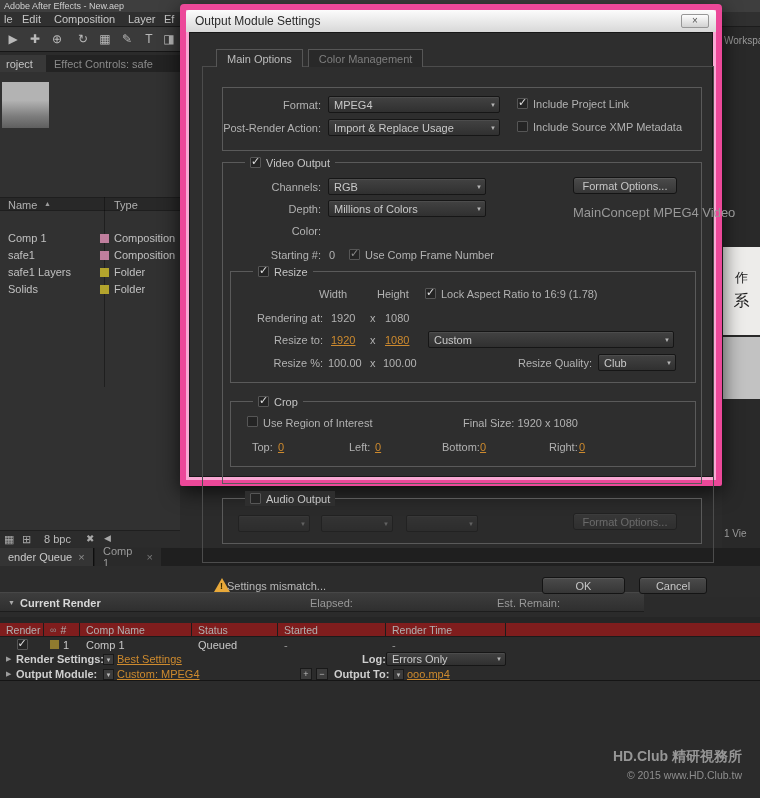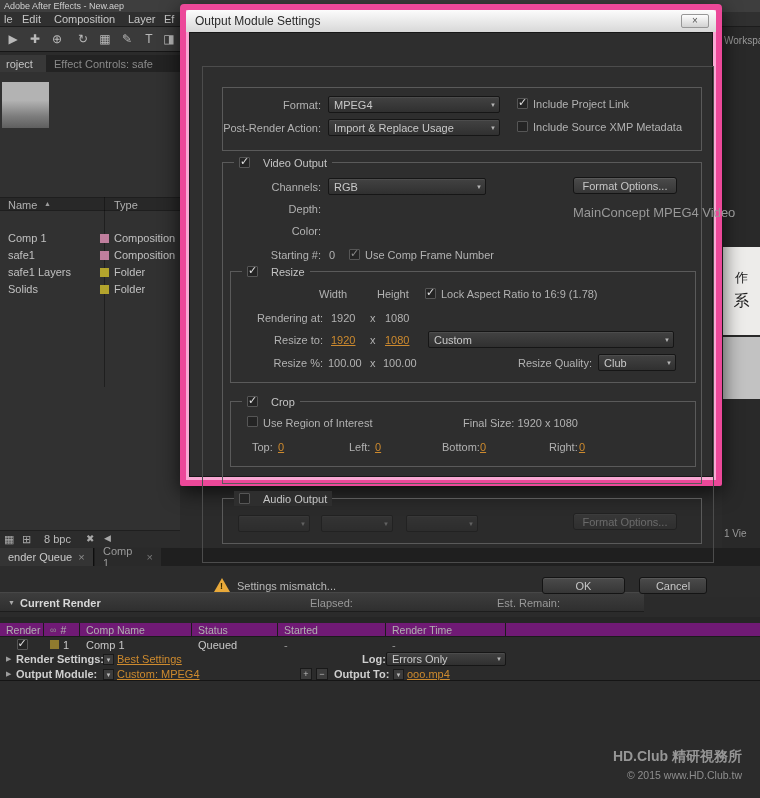--- a/index.html
+++ b/index.html
@@ -18,22 +18,22 @@
   .dd.disabled{opacity:.4}
   .btn{background:linear-gradient(#4b4b4b,#363636);border:1px solid #141414;border-radius:3px;color:#c6c6c6;
     display:flex;align-items:center;justify-content:center;box-shadow:inset 0 1px 0 rgba(255,255,255,.08);
     cursor:pointer;position:absolute;font-size:11px}
   .btn.disabled{opacity:.4}
   .cb{width:11px;height:11px;background:#242424;border:1px solid #565656;border-radius:1px;position:absolute;cursor:pointer}
   .cb.inl{position:relative;display:inline-block;vertical-align:-2px}
   .cb.on::after{content:"✓";position:absolute;left:0;top:-3px;font-size:11px;color:#e2e2e2}
   .cb.dim2.on::after{color:#8a8a8a}
   .gbox{border:1px solid #5a5a5a;position:absolute}
-  .gtitle{position:absolute;top:-8px;left:11px;background:#2e2e2e;padding:0 5px;height:15px;
-    display:flex;gap:13px;align-items:center;white-space:nowrap}
+  .gtitle{position:absolute;top:-8px;left:22px;background:#2e2e2e;padding:0 5px;height:15px;
+    display:flex;gap:5px;align-items:center;white-space:nowrap}
   .tri{font-size:7px;color:#9c9c9c}
   .ddbtn{position:absolute;width:11px;height:11px;background:#3c3c3c;border:1px solid #191919;
     display:flex;align-items:center;justify-content:center;font-size:6px;color:#bbb;cursor:pointer}
   .pmbtn{position:absolute;width:12px;height:12px;background:#3c3c3c;border:1px solid #191919;
     display:flex;align-items:center;justify-content:center;font-size:9px;color:#bbb;cursor:pointer}
   
   .wintitle{left:0;top:0;width:760px;height:12px;background:#3e3e3e;font-size:9px;line-height:12px;color:#cfcfcf;padding-left:4px}
   .menubar{left:0;top:12px;width:760px;height:15px;background:#303030;border-bottom:1px solid #1c1c1c}
   .menubar span{position:absolute;top:1px;color:#c8c8c8;cursor:pointer}
   .toolbar{left:0;top:27px;width:760px;height:25px;background:#3a3a3a;border-bottom:1px solid #161616}
@@ -47,21 +47,21 @@
   .prow{position:absolute;left:0;width:180px;height:17px;line-height:17px;color:#c0c0c0;cursor:pointer}
   .sw{position:absolute;width:9px;height:9px;top:4px;left:100px}
   .sw-png{background:#8d7fb0}.sw-comp{background:#c07f9e}.sw-folder{background:#b3a42d}
   .pfoot{left:0;top:530px;width:180px;height:17px;background:#2c2c2c;border-top:1px solid #1f1f1f;color:#a8a8a8}
   .btabs{left:0;top:548px;width:760px;height:18px;background:#1f1f1f}
   .btab{position:absolute;top:0;height:18px;display:flex;align-items:center;gap:6px;padding:0 8px;cursor:pointer}
   .midgap{left:0;top:566px;width:760px;height:31px;background:#2c2c2c}
   .crbar{left:0;top:592px;width:644px;height:20px;background:linear-gradient(#3d3d3d,#2f2f2f);
     border-top:1px solid #474747;border-bottom:1px solid #1d1d1d;line-height:20px}
   .pstrip{left:0;top:617px;width:760px;height:6px;background:#262626}
-  .rqhead{left:0;top:623px;width:760px;height:14px;background:#701a75;border-bottom:1px solid #1b1b1b;
+  .rqhead{left:0;top:623px;width:760px;height:14px;background:#7f1d1d;border-bottom:1px solid #1b1b1b;
     display:flex;color:#b0b0b0;font-size:10.5px}
   .rqrow{left:0;top:637px;width:760px;height:15px;display:flex;color:#c8c8c8}
   .rqc{border-right:1px solid #1c1c1c;display:flex;align-items:center;padding-left:6px;gap:4px;overflow:hidden}
   .rsrow{left:0;top:652px;width:760px;height:14px}
   .omrow{left:0;top:666px;width:760px;height:15px;border-bottom:1px solid #151515}
   .wm{right:18px;top:748px;text-align:right;z-index:5}
   
   .dialog{left:180px;top:4px;width:542px;height:482px;background:#f9a8d4;border:6px solid #ec4899;
     border-radius:4px 4px 2px 2px;box-shadow:0 6px 20px rgba(0,0,0,.7);z-index:50}
   .dtitle{height:22px;background:linear-gradient(#fcfcfc,#d8d8d8);border-radius:3px 3px 0 0;color:#2a2a2a;
@@ -246,20 +246,24 @@
 <div class="ab dialog">
   <div class="dtitle">
     <span>Output Module Settings</span>
   </div>
   <div class="dclose">
     <span>×</span>
   </div>
 
   <div class="dbody">
     <div class="dpanel"></div>
+    <div class="dtabs">
+      <div class="dtab">Main Options</div>
+      <div class="dtab off">Color Management</div>
+    </div>
 
     <div class="gbox" style="left:32px;top:54px;width:480px;height:64px">
       <span class="lbl rt" style="left:0;top:11px;width:98px">Format:</span>
       <div class="dd" style="left:105px;top:8px;width:172px">
         <span>MPEG4</span>
         <span class="dda">▼</span>
       </div>
       <span class="cb on" style="left:294px;top:10px"></span>
       <span class="lbl" style="left:310px;top:10px">Include Project Link</span>
 
@@ -279,20 +283,24 @@
       </div>
 
       <span class="lbl rt" style="left:0;top:18px;width:98px">Channels:</span>
       <div class="dd" style="left:105px;top:15px;width:158px">
         <span>RGB</span>
         <span class="dda">▼</span>
       </div>
       <div class="btn" style="left:350px;top:14px;width:104px;height:17px">Format Options...</div>
 
       <span class="lbl rt" style="left:0;top:40px;width:98px">Depth:</span>
+      <div class="dd" style="left:105px;top:37px;width:158px">
+        <span>Millions of Colors</span>
+        <span class="dda">▼</span>
+      </div>
       <span class="lbl" style="left:350px;top:42px;font-size:13px;color:#989898">MainConcept MPEG4 Video</span>
 
       <span class="lbl rt" style="left:0;top:62px;width:98px">Color:</span>
 
       <span class="lbl rt dim" style="left:0;top:86px;width:98px">Starting #:</span>
       <span class="lbl dim" style="left:106px;top:86px">0</span>
       <span class="cb dim2 on" style="left:126px;top:86px"></span>
       <span class="lbl dim" style="left:142px;top:86px">Use Comp Frame Number</span>
 
       <div class="gbox" style="left:7px;top:108px;width:466px;height:112px">
@@ -367,17 +375,17 @@
         <span></span>
         <span class="dda">▼</span>
       </div>
       <div class="btn disabled" style="left:350px;top:14px;width:104px;height:17px">Format Options...</div>
     </div>
 
     <div class="ab" style="left:24px;top:545px;width:16px;height:14px">
       <span class="warntri"></span>
       <span class="warnmark" style="left:6px;top:3px">!</span>
     </div>
-    <span class="lbl" style="left:47px;top:547px;color:#b8b8b8">Settings mismatch...</span>
+    <span class="lbl" style="left:37px;top:547px;color:#b8b8b8">Settings mismatch...</span>
     <div class="btn" style="left:352px;top:544px;width:83px;height:17px">OK</div>
     <div class="btn" style="left:449px;top:544px;width:68px;height:17px">Cancel</div>
   </div>
 </div>
 
 </body></html>

